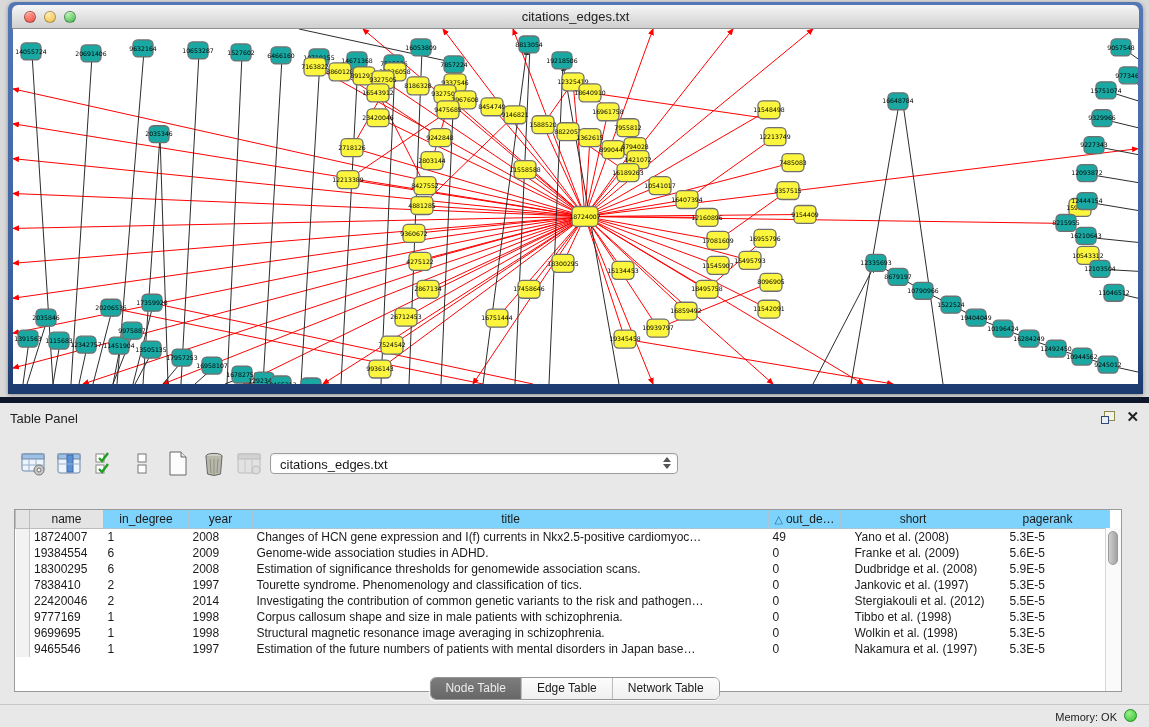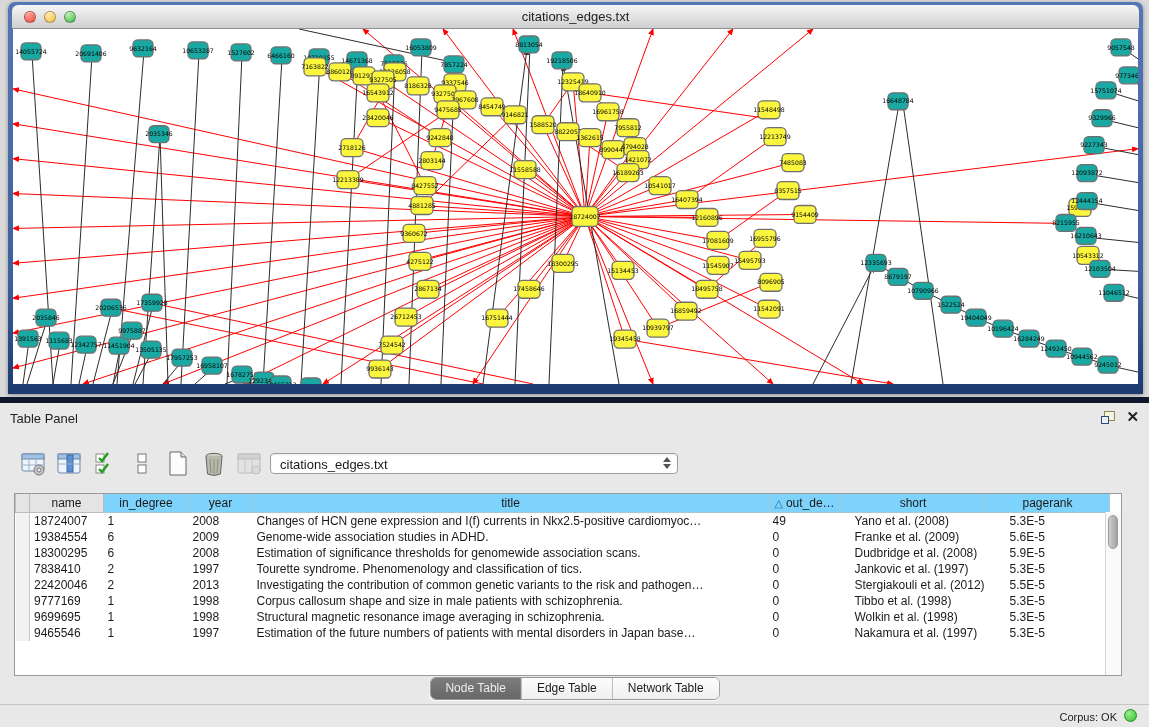--- a/index.html
+++ b/index.html
@@ -34,21 +34,21 @@
 
   .toolbar{position:absolute;left:20px;top:46px;height:30px;display:flex;align-items:center;gap:9px;}
   .tb-ico{width:27px;height:27px;display:flex;align-items:center;justify-content:center;}
   .combo{position:absolute;left:270px;top:50px;width:408px;height:21px;background:#fff;
     border:1px solid #9d9d9d;border-radius:4px;font-size:13px;line-height:21px;padding-left:9px;
     box-sizing:border-box;box-shadow:inset 0 1px 2px rgba(0,0,0,.08);}
   .combo .arrows{position:absolute;right:6px;top:3px;display:flex;flex-direction:column;gap:2px;}
   .combo .tri-up{width:0;height:0;border-left:4px solid transparent;border-right:4px solid transparent;border-bottom:5px solid #555;}
   .combo .tri-dn{width:0;height:0;border-left:4px solid transparent;border-right:4px solid transparent;border-top:5px solid #555;}
 
-  .tbl-wrap{position:absolute;left:14px;top:90px;width:1108px;height:183px;background:#fff;
+  .tbl-wrap{position:absolute;left:14px;top:106px;width:1108px;height:183px;background:#fff;
     border:1px solid #9a9a9a;box-sizing:border-box;overflow:hidden;}
   table.grid{border-collapse:collapse;table-layout:fixed;width:1093px;font-size:12px;}
   table.grid th{height:18px;background:#7dd3fc;border:1px solid #a9c6d8;border-top:none;
     font-weight:normal;text-align:center;padding:0 3px;white-space:nowrap;overflow:hidden;color:#1a1a1a;}
   table.grid th.gray{background:#e4e4e4;border-color:#bcbcbc;}
   table.grid th .sort-tri{color:#1b6e9e;font-size:11px;margin-right:3px;}
   table.grid td{height:16px;padding:0 4px;white-space:nowrap;overflow:hidden;color:#1a1a1a;}
   table.grid td.rowhdr{background:#f2f2f2;border-right:1px solid #c8c8c8;}
   table.grid td.c-short{padding-left:14px;}
   table.grid td.c-pr{padding-left:24px;}
@@ -832,21 +832,21 @@
             <td>1997</td>
             <td>Tourette syndrome. Phenomenology and classification of tics.</td>
             <td>0</td>
             <td class="c-short">Jankovic et al. (1997)</td>
             <td class="c-pr">5.3E-5</td>
           </tr>
           <tr>
             <td class="rowhdr"></td>
             <td>22420046</td>
             <td>2</td>
-            <td>2013</td>
+            <td>2014</td>
             <td>Investigating the contribution of common genetic variants to the risk and pathogen…</td>
             <td>0</td>
             <td class="c-short">Stergiakouli et al. (2012)</td>
             <td class="c-pr">5.5E-5</td>
           </tr>
           <tr>
             <td class="rowhdr"></td>
             <td>9777169</td>
             <td>1</td>
             <td>1998</td>
@@ -882,15 +882,15 @@
     </div>
   </div>
 
   <div class="tabs" id="tabs">
       <div class="tab sel">Node Table</div>
       <div class="tab">Edge Table</div>
       <div class="tab">Network Table</div>
     </div>
 
   <div class="statusline"></div>
-  <div class="memory">Corpus: OK</div>
+  <div class="memory">Memory: OK</div>
   <div class="memdot" style="background: radial-gradient(circle at 35% 30%, rgb(154, 239, 142), rgb(53, 192, 46));"></div>
 </div>
 
 </body></html>

